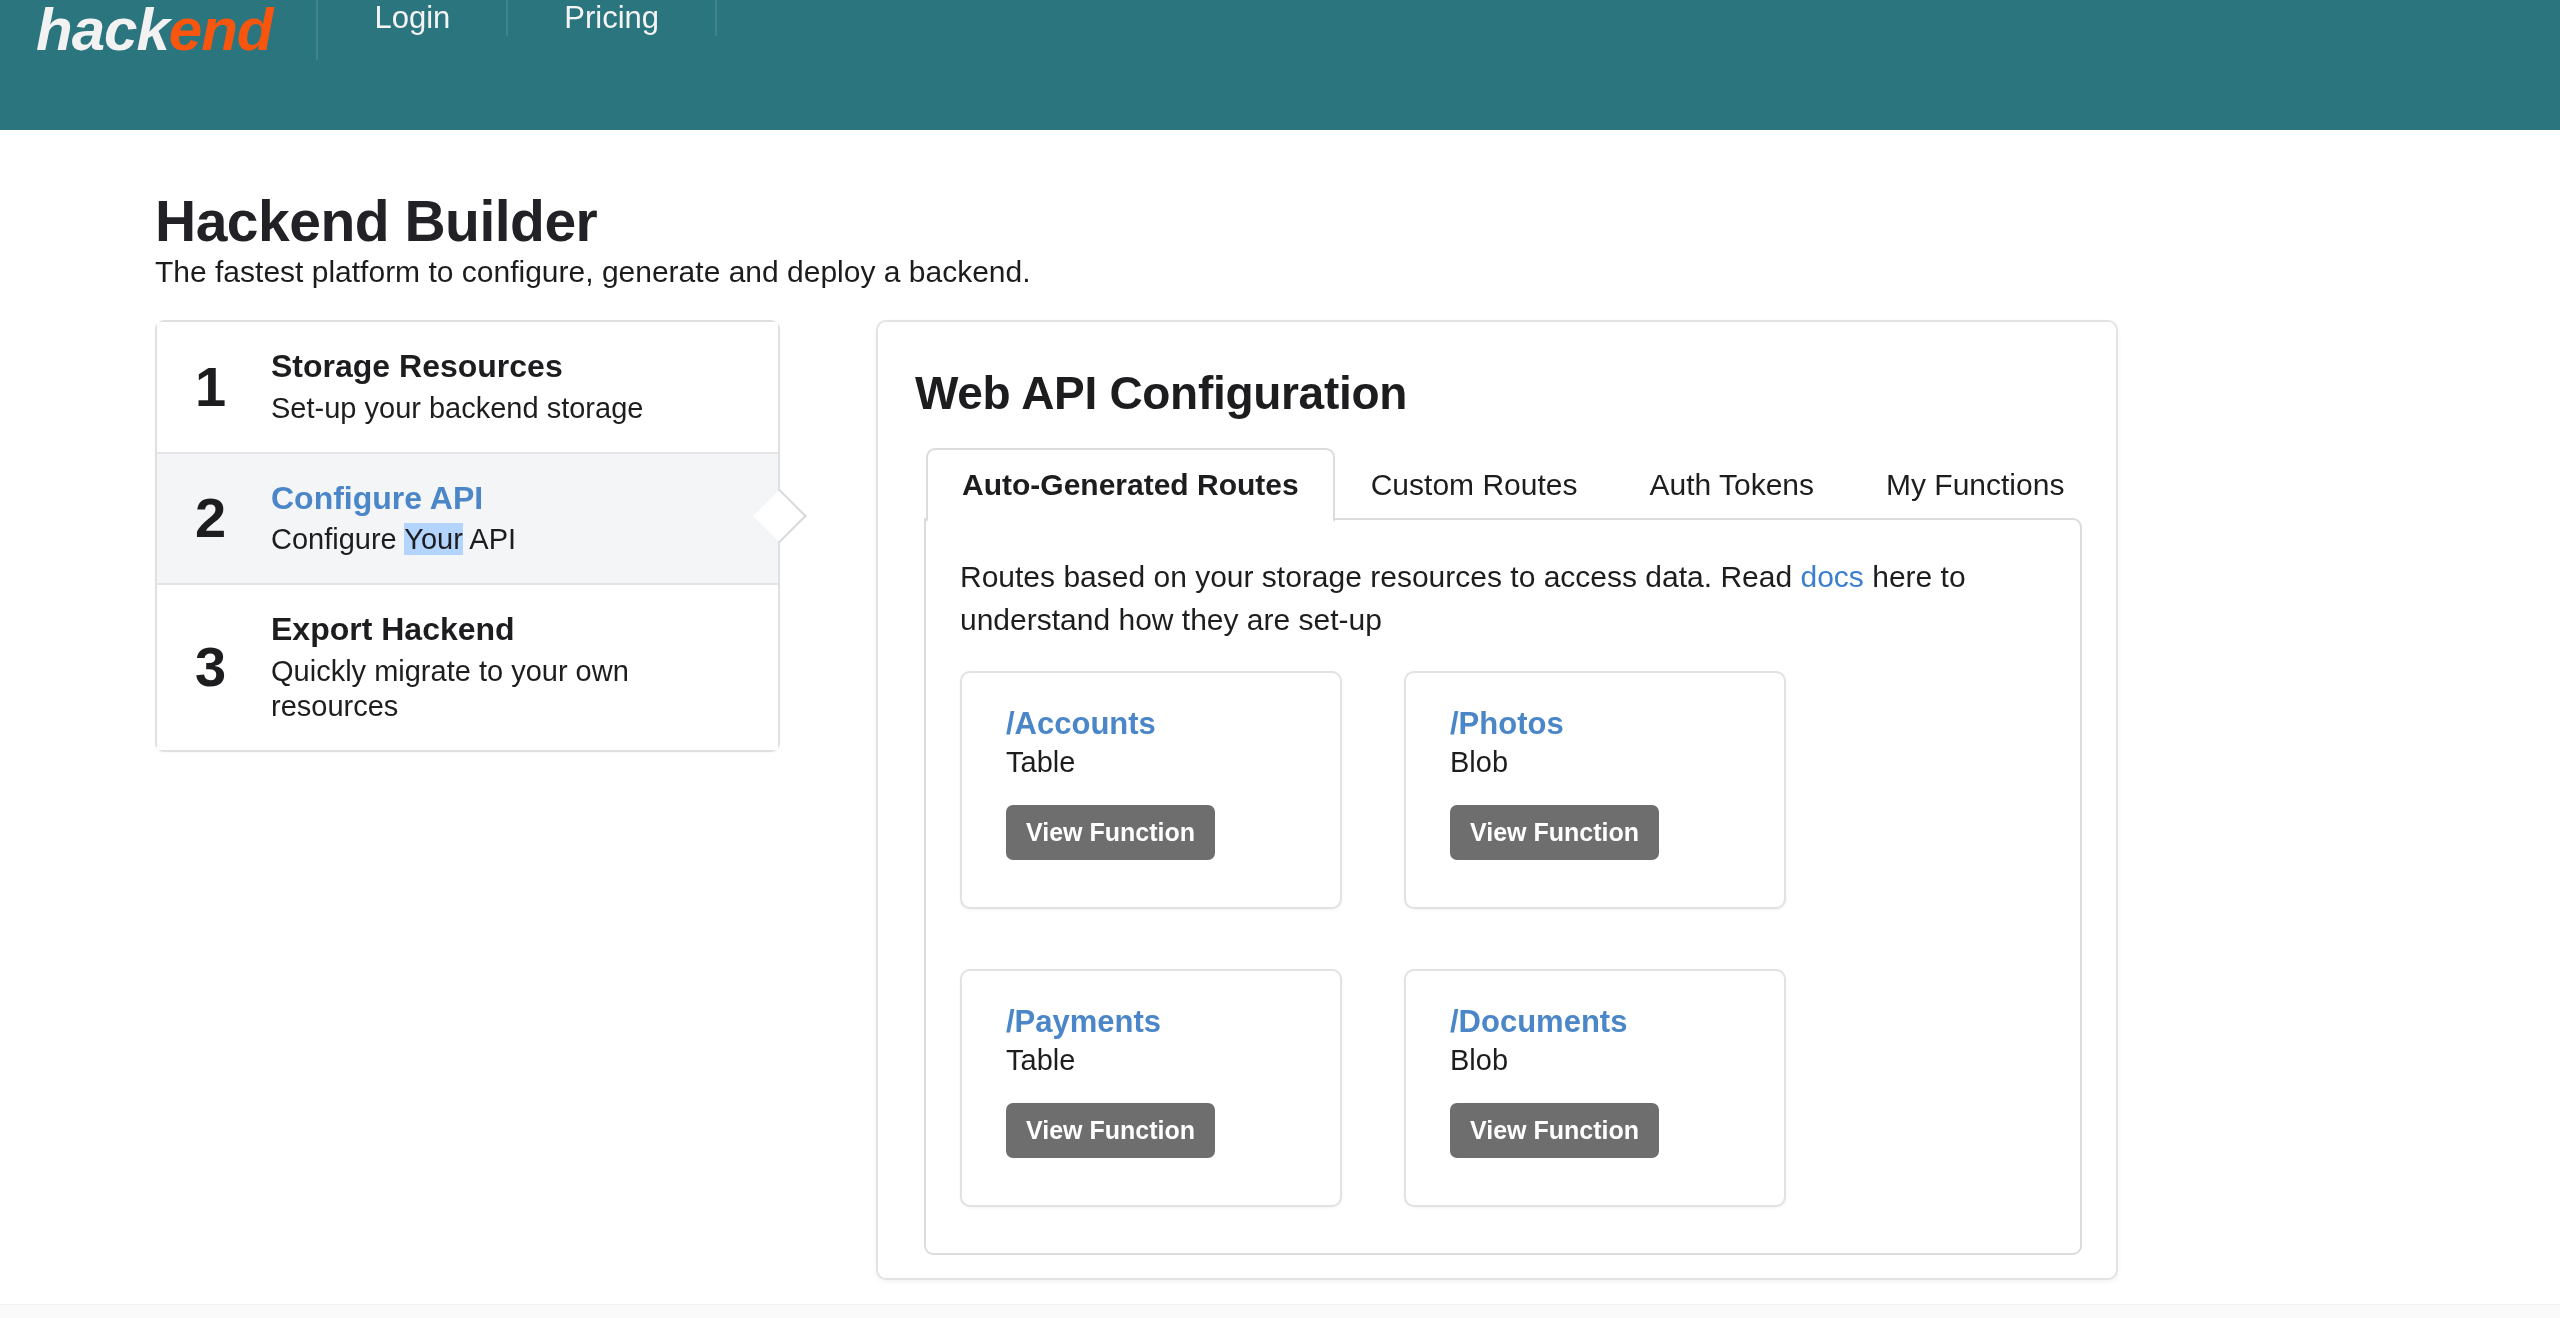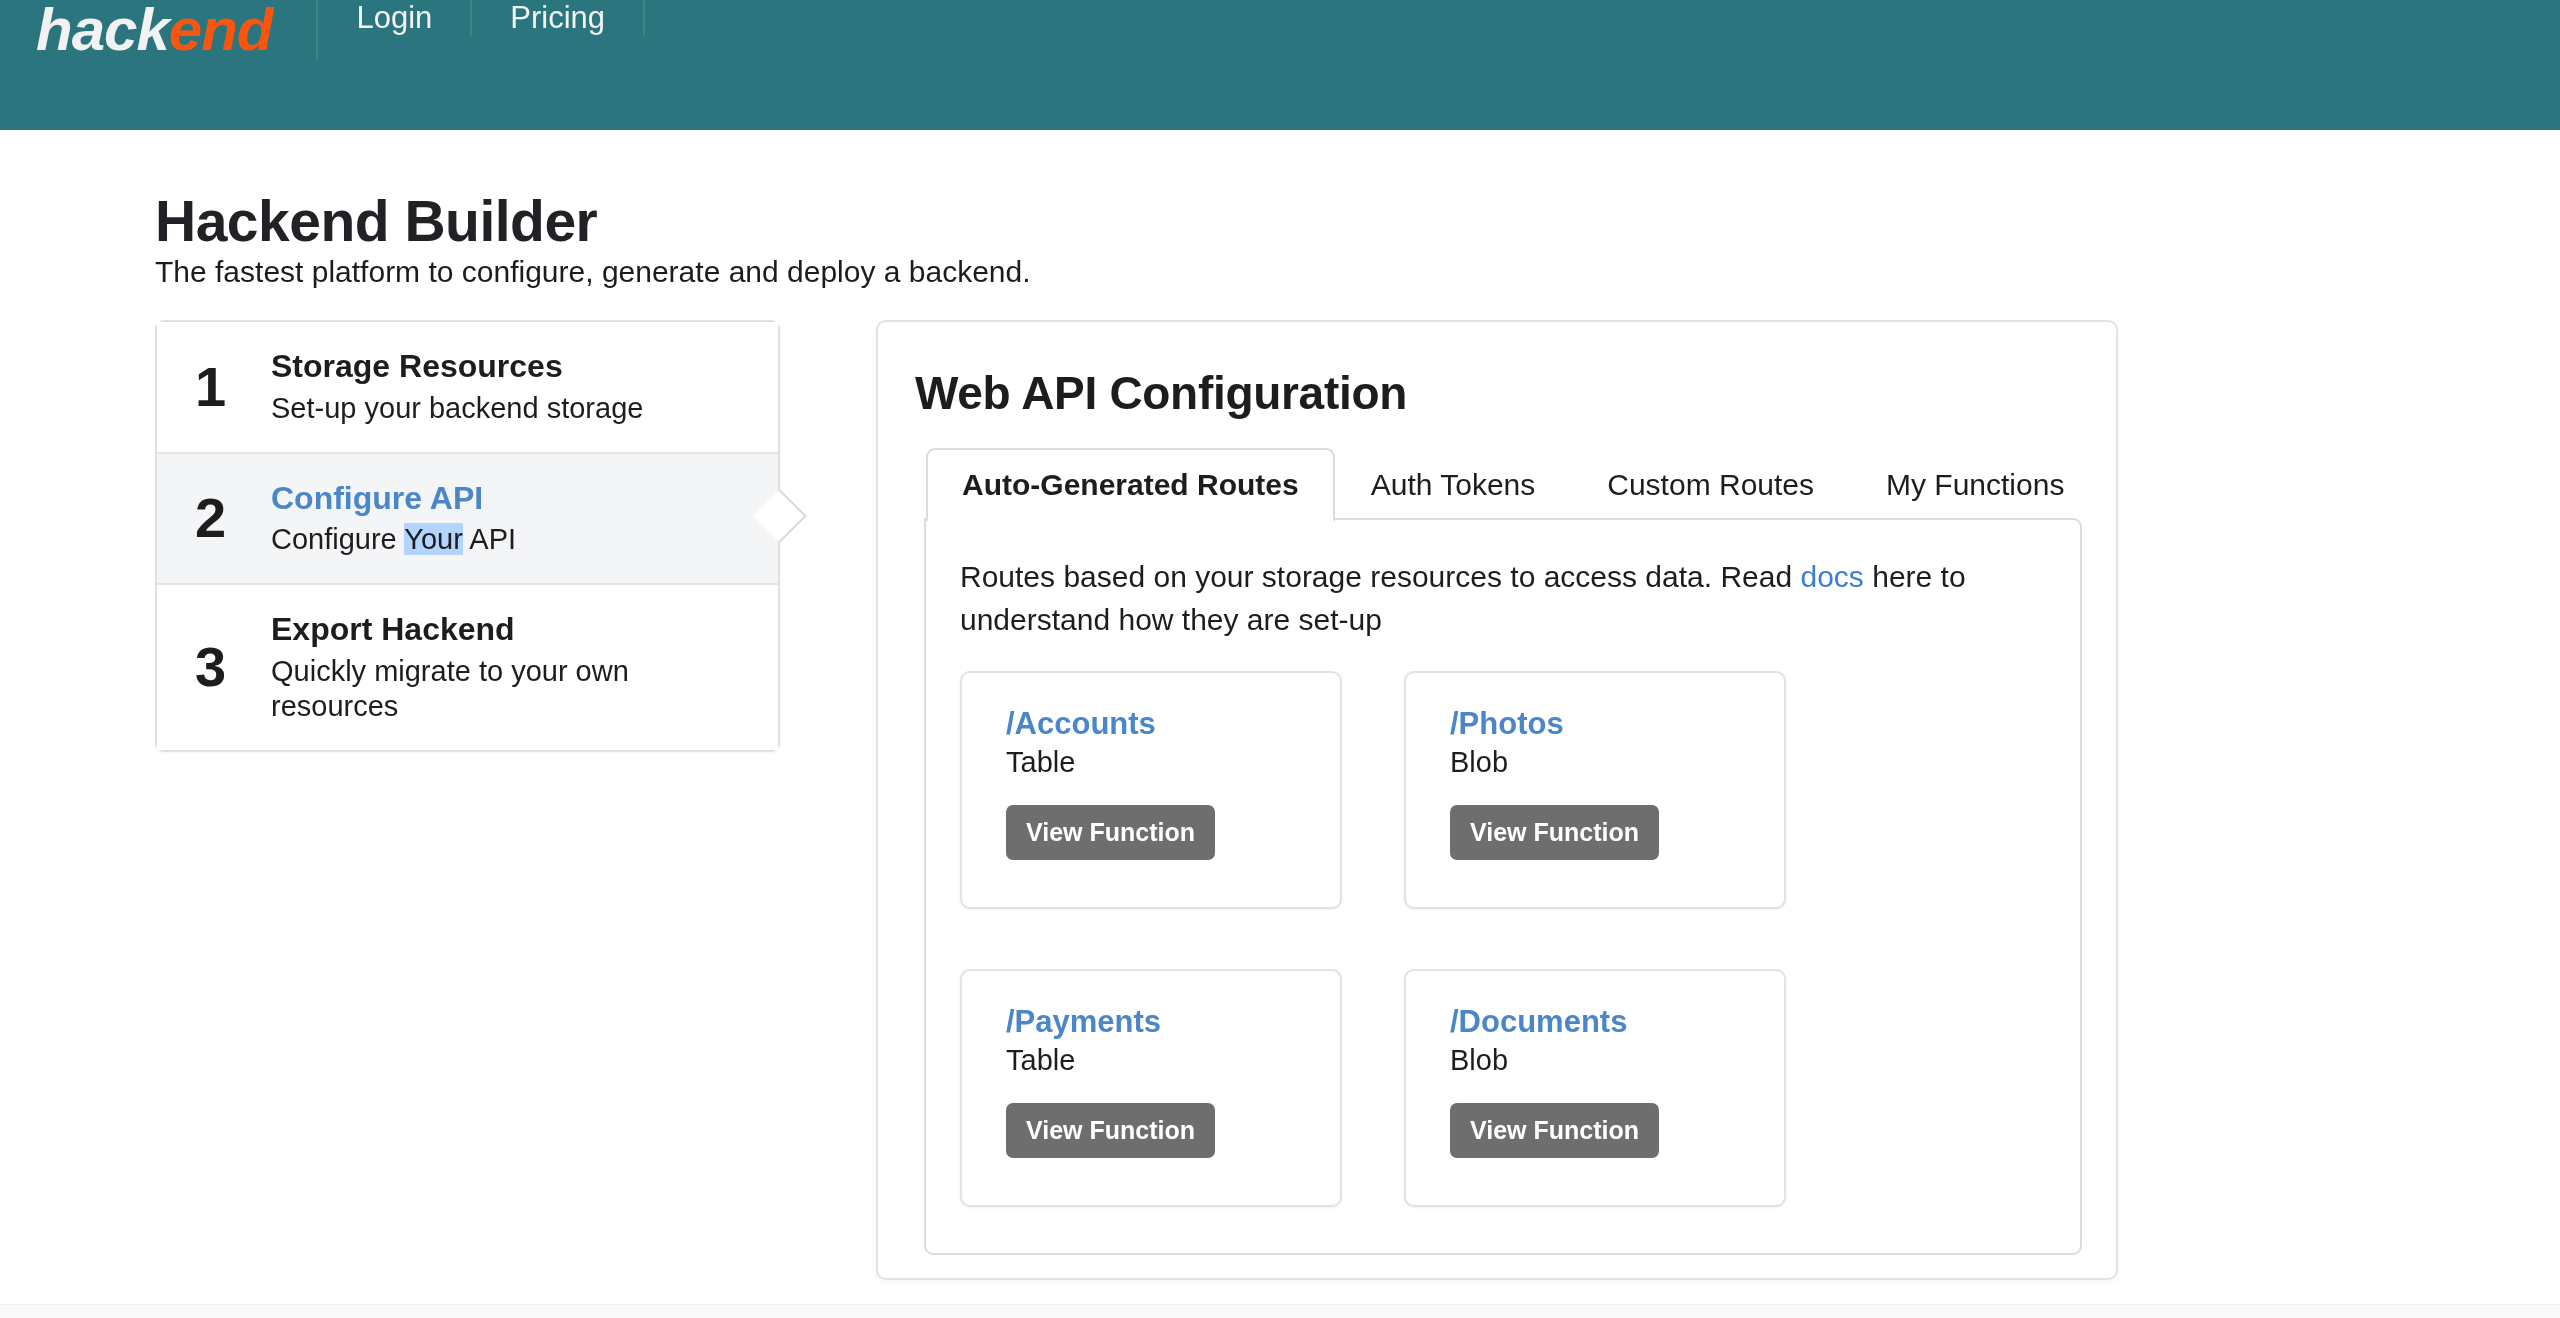--- a/index.html
+++ b/index.html
@@ -39,21 +39,21 @@
     font-size: 60px;
     letter-spacing: -1px;
     line-height: 1;
     user-select: none;
   }
   .brand .b-hack { color: #f2f2f2; }
   .brand .b-end  { color: #f8560f; }
   .nav-item {
     display: flex;
     align-items: center;
-    padding: 0 38px;
+    padding: 0 56px;
     color: #f4f4f4;
     font-size: 31px;
     border-right: 2px solid rgba(255,255,255,0.10);
     text-decoration: none;
     cursor: pointer;
   }
 
   
   .page-title {
     position: absolute;
@@ -305,22 +305,22 @@
 
     </div>
 
   </div>
 
   <div class="panel">
     <div class="panel-title">Web API Configuration</div>
 
     <div class="tabs">
       <div class="tab active">Auto-Generated Routes</div>
+      <div class="tab">Custom Routes</div>
       <div class="tab">Auth Tokens</div>
-      <div class="tab">Custom Routes</div>
       <div class="tab">My Functions</div>
     </div>
 
     <div class="tab-panel">
       <div class="tab-desc"><span>Routes based on your storage resources to access data. Read </span><a>docs</a><span> here to understand how they are set-up</span></div>
 
       <div class="cards">
 
         <div class="route-card">
           <div class="route-name">/Accounts</div>

